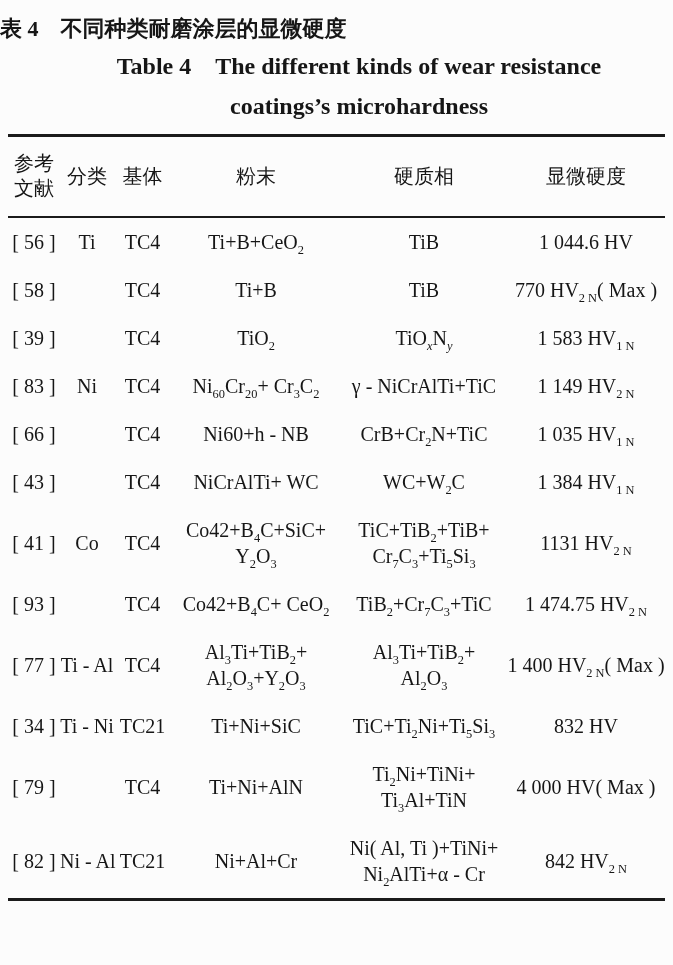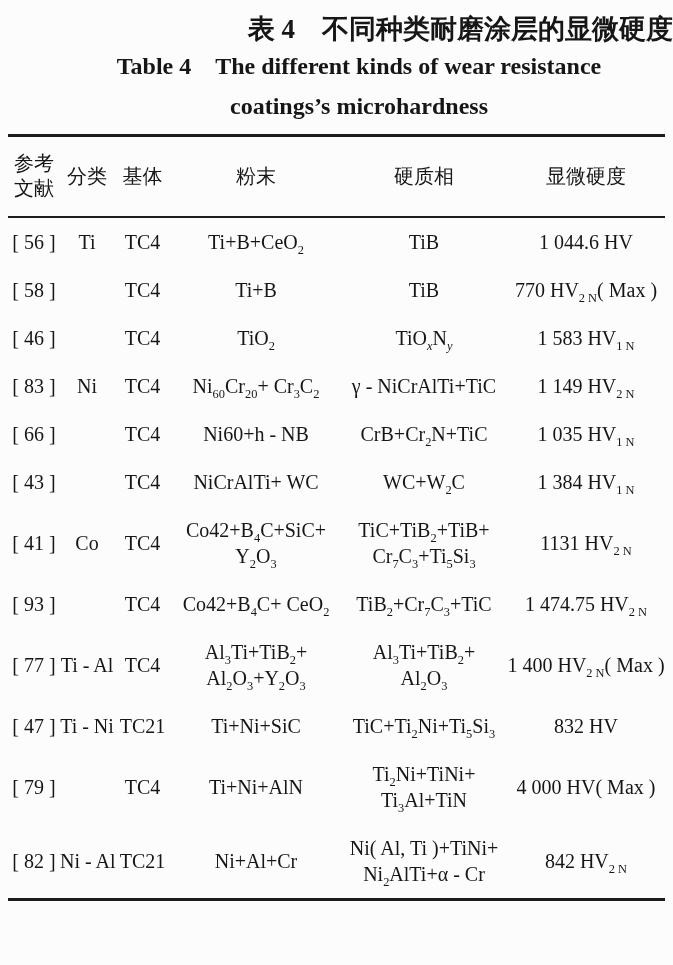--- a/index.html
+++ b/index.html
@@ -11,22 +11,22 @@
     height: 965px;
     background: #fcfcfc;
     color: #161616;
     font-family: "Liberation Serif", "DejaVu Serif", serif;
     overflow: hidden;
   }
   .titles {
     padding-top: 12px;
   }
   .title-zh {
-    text-align: right;
-    font-size: 27px;
+    text-align: left;
+    font-size: 22px;
     font-weight: 700;
     line-height: 34px;
   }
   .title-en {
     text-align: center;
     font-size: 24px;
     font-weight: 700;
     line-height: 40px;
     padding-left: 45px;
   }
@@ -104,21 +104,21 @@
       </tr>
       <tr>
         <td class="col-ref">[ 58 ]</td>
         <td class="col-cls"></td>
         <td class="col-substrate">TC4</td>
         <td class="col-powder">Ti+B</td>
         <td class="col-phase">TiB</td>
         <td class="col-hardness">770 HV<sub>2 N</sub>( Max )</td>
       </tr>
       <tr>
-        <td class="col-ref">[ 46 ]</td>
+        <td class="col-ref">[ 39 ]</td>
         <td class="col-cls"></td>
         <td class="col-substrate">TC4</td>
         <td class="col-powder">TiO<sub>2</sub></td>
         <td class="col-phase">TiO<sub><i>x</i></sub>N<sub><i>y</i></sub></td>
         <td class="col-hardness">1 583 HV<sub>1 N</sub></td>
       </tr>
       <tr>
         <td class="col-ref">[ 83 ]</td>
         <td class="col-cls">Ni</td>
         <td class="col-substrate">TC4</td>
@@ -160,21 +160,21 @@
       </tr>
       <tr>
         <td class="col-ref">[ 77 ]</td>
         <td class="col-cls">Ti - Al</td>
         <td class="col-substrate">TC4</td>
         <td class="col-powder">Al<sub>3</sub>Ti+TiB<sub>2</sub>+<br>Al<sub>2</sub>O<sub>3</sub>+Y<sub>2</sub>O<sub>3</sub></td>
         <td class="col-phase">Al<sub>3</sub>Ti+TiB<sub>2</sub>+<br>Al<sub>2</sub>O<sub>3</sub></td>
         <td class="col-hardness">1 400 HV<sub>2 N</sub>( Max )</td>
       </tr>
       <tr>
-        <td class="col-ref">[ 47 ]</td>
+        <td class="col-ref">[ 34 ]</td>
         <td class="col-cls">Ti - Ni</td>
         <td class="col-substrate">TC21</td>
         <td class="col-powder">Ti+Ni+SiC</td>
         <td class="col-phase">TiC+Ti<sub>2</sub>Ni+Ti<sub>5</sub>Si<sub>3</sub></td>
         <td class="col-hardness">832 HV</td>
       </tr>
       <tr>
         <td class="col-ref">[ 79 ]</td>
         <td class="col-cls"></td>
         <td class="col-substrate">TC4</td>

